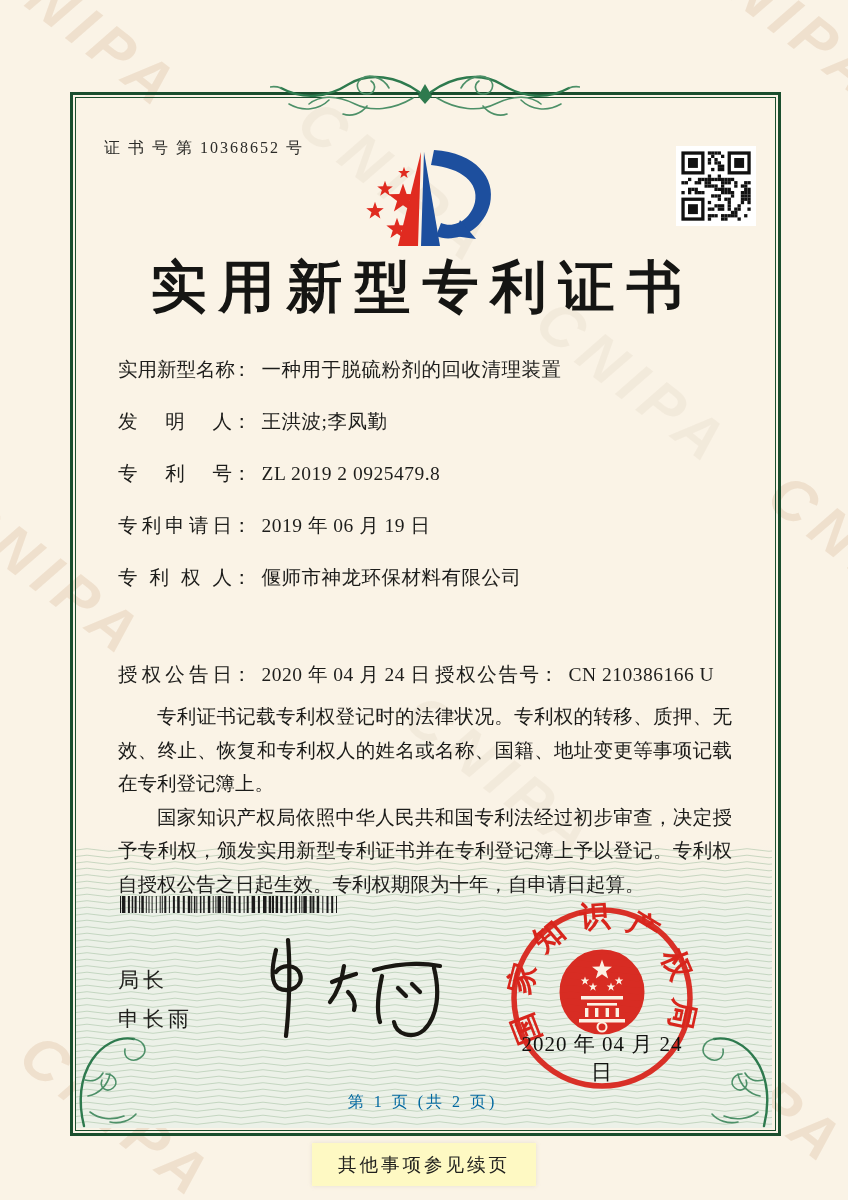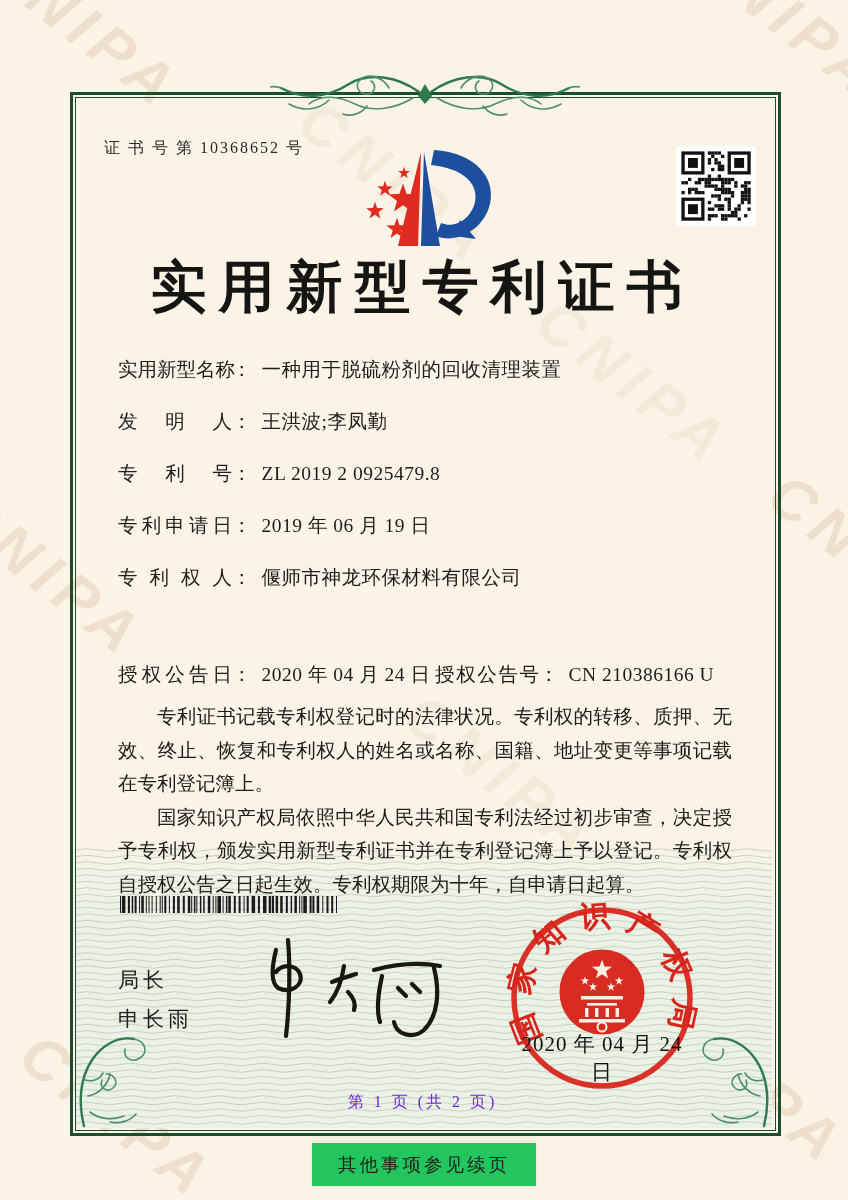--- a/index.html
+++ b/index.html
@@ -23,25 +23,25 @@
   .flabel{display:inline-block;width:114px;text-align:justify;text-align-last:justify;
           vertical-align:top;}
   .colon{display:inline-block;margin-right:10px;}
   .fval{letter-spacing:.5px;}
   .g2{position:absolute;left:317px;top:0;white-space:nowrap;}
   .bodytext{left:118px;width:614px;font-size:19.5px;line-height:33.5px;text-align:justify;
             color:#1b1b19;}
   .bodytext p{margin:0;text-indent:2em;}
   .director{left:118px;font-size:21px;letter-spacing:4px;color:#20201d;}
   .pagenum{left:70px;top:1092px;width:705px;text-align:center;font-size:16px;
-           letter-spacing:3px;color:#6d28d9;}
+           letter-spacing:3px;color:#0369a1;}
   .seal-date{left:512px;top:1030px;width:180px;text-align:center;font-size:21px;
              letter-spacing:1px;color:#121210;z-index:5;}
   .cont-box{position:absolute;left:50%;top:1143px;transform:translateX(-50%);
-            background:#22c55e;padding:9px 26px;font-size:18.5px;letter-spacing:3px;
+            background:#fef9c3;padding:9px 26px;font-size:18.5px;letter-spacing:3px;
             color:#22221f;z-index:3;box-shadow:0 0 4px rgba(200,190,170,.35);}
   .ornament{position:absolute;z-index:4;pointer-events:none;}
   svg text{font-family:"Liberation Serif","DejaVu Serif",serif;}
   #waves-svg path{fill:none;stroke:#a3bfa0;stroke-width:1;opacity:.55;}
   #barcode-svg rect{fill:#1b1b1b;}
   .orn-stroke{fill:none;stroke:#2e7a4e;stroke-width:2.4;stroke-linecap:round;}
   .orn-stroke.thin{stroke-width:1.6;stroke:#4d9068;}
   .sig-stroke{fill:none;stroke:#191712;stroke-width:4.2;stroke-linecap:round;
               stroke-linejoin:round;}
 </style>

